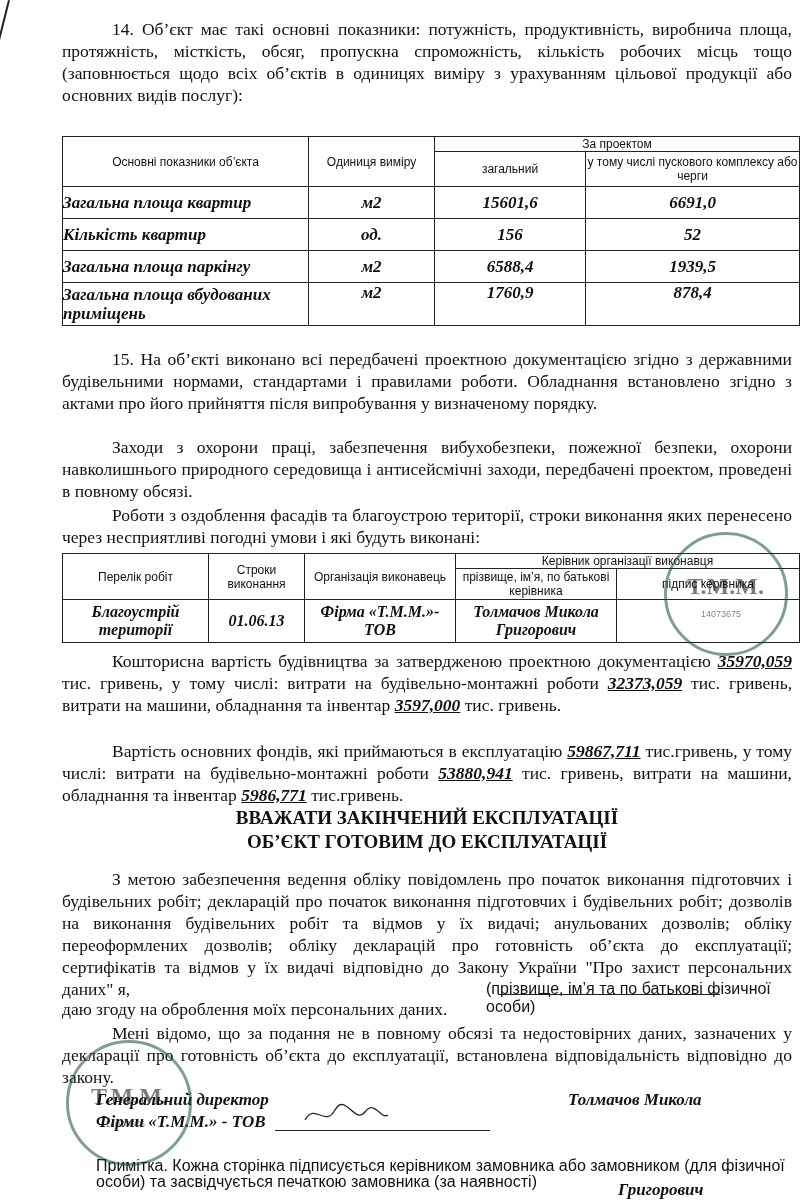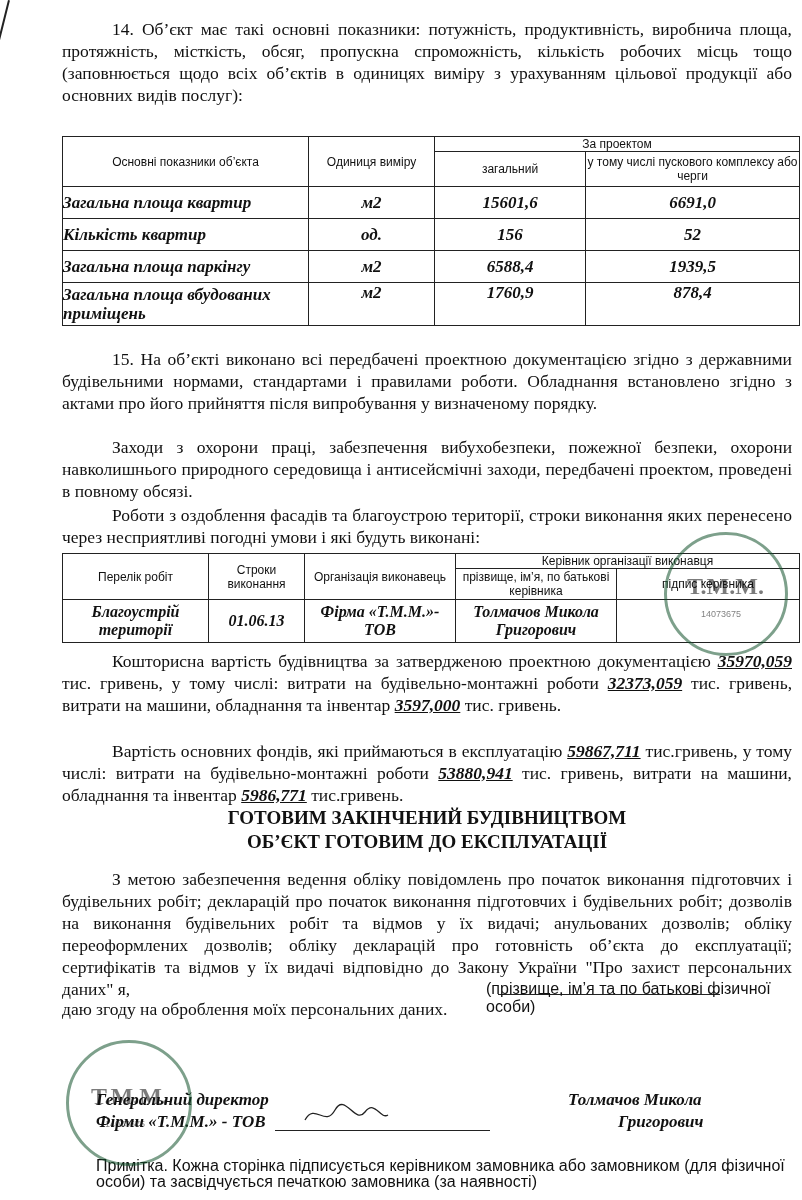--- a/index.html
+++ b/index.html
@@ -111,36 +111,37 @@
   <div class="p indent" style="top:740px;">
     <span>Вартість основних фондів, які приймаються в експлуатацію</span>
     <b><i><u>59867,711</u></i></b>
     <span>тис.гривень, у тому числі: витрати на будівельно-монтажні роботи</span>
     <b><i><u>53880,941</u></i></b>
     <span>тис. гривень, витрати на машини, обладнання та інвентар</span>
     <b><i><u>5986,771</u></i></b>
     <span>тис.гривень.</span>
   </div>
 
-  <div class="h-center" style="top:806px;">ГОТОВИМ ЗАКІНЧЕНИЙ БУДІВНИЦТВОМ</div>
+  <div class="h-center" style="top:806px;">ВВАЖАТИ ЗАКІНЧЕНИЙ ЕКСПЛУАТАЦІЇ</div>
   <div class="h-center" style="top:830px;">ОБ’ЄКТ ГОТОВИМ ДО ЕКСПЛУАТАЦІЇ</div>
 
   <div class="p indent" style="top:868px;">З метою забезпечення ведення обліку повідомлень про початок виконання підготовчих і будівельних робіт; декларацій про початок виконання підготовчих і будівельних робіт; дозволів на виконання будівельних робіт та відмов у їх видачі; анульованих дозволів; обліку переоформлених дозволів; обліку декларацій про готовність об’єкта до експлуатації; сертифікатів та відмов у їх видачі відповідно до Закону України "Про захист персональних даних" я,</div>
   <div style="position:absolute;left:498px;top:994px;width:222px;border-top:1px solid #222;"></div>
   <div class="small" style="position:absolute;left:486px;top:980px;">(прізвище, ім’я та по батькові фізичної особи)</div>
   <div class="p" style="top:998px;">даю згоду на оброблення моїх персональних даних.</div>
+  <div class="p indent" style="top:1022px;">Мені відомо, що за подання не в повному обсязі та недостовірних даних, зазначених у декларації про готовність об’єкта до експлуатації, встановлена відповідальність відповідно до закону.</div>
 
   <div style="position:absolute;left:96px;top:1090px;font-weight:bold;font-style:italic;font-size:17px;">Генеральний директор</div>
   <div style="position:absolute;left:96px;top:1112px;font-weight:bold;font-style:italic;font-size:17px;">Фірми «Т.М.М.» - ТОВ</div>
   <div style="position:absolute;left:275px;top:1130px;width:215px;border-top:1px solid #222;"></div>
   <svg class="sign" style="left:300px;top:1100px;" width="90" height="30">
     <path d="M5 20 C15 2, 25 28, 35 10 S55 25, 65 12 S80 20, 88 15" stroke="#222" fill="none" stroke-width="1.3"></path>
   </svg>
   <div style="position:absolute;left:568px;top:1090px;font-weight:bold;font-style:italic;font-size:17px;">Толмачов Микола</div>
-  <div style="position:absolute;left:618px;top:1112px;font-weight:bold;font-style:italic;font-size:17px;">Григорович</div>
+  <div style="position:absolute;left:618px;top:1180px;font-weight:bold;font-style:italic;font-size:17px;">Григорович</div>
 
   <div class="small" style="position:absolute;left:96px;top:1158px;width:700px;line-height:16px;">Примітка. Кожна сторінка підписується керівником замовника або замовником (для фізичної особи) та засвідчується печаткою замовника (за наявності)</div>
 
   <div class="stamp" style="left:664px;top:532px;width:118px;height:118px;">
     <div style="position:absolute;left:20px;top:38px;font-weight:bold;font-size:24px;">Т.М.М.</div>
     <div class="small" style="position:absolute;left:34px;top:74px;font-size:9px;">14073675</div>
   </div>
   <div class="stamp" style="left:66px;top:1040px;width:120px;height:120px;">
     <div style="position:absolute;left:22px;top:40px;font-weight:bold;font-size:24px;">Т.М.М.</div>
     <div class="small" style="position:absolute;left:36px;top:76px;font-size:9px;">14073675</div>

